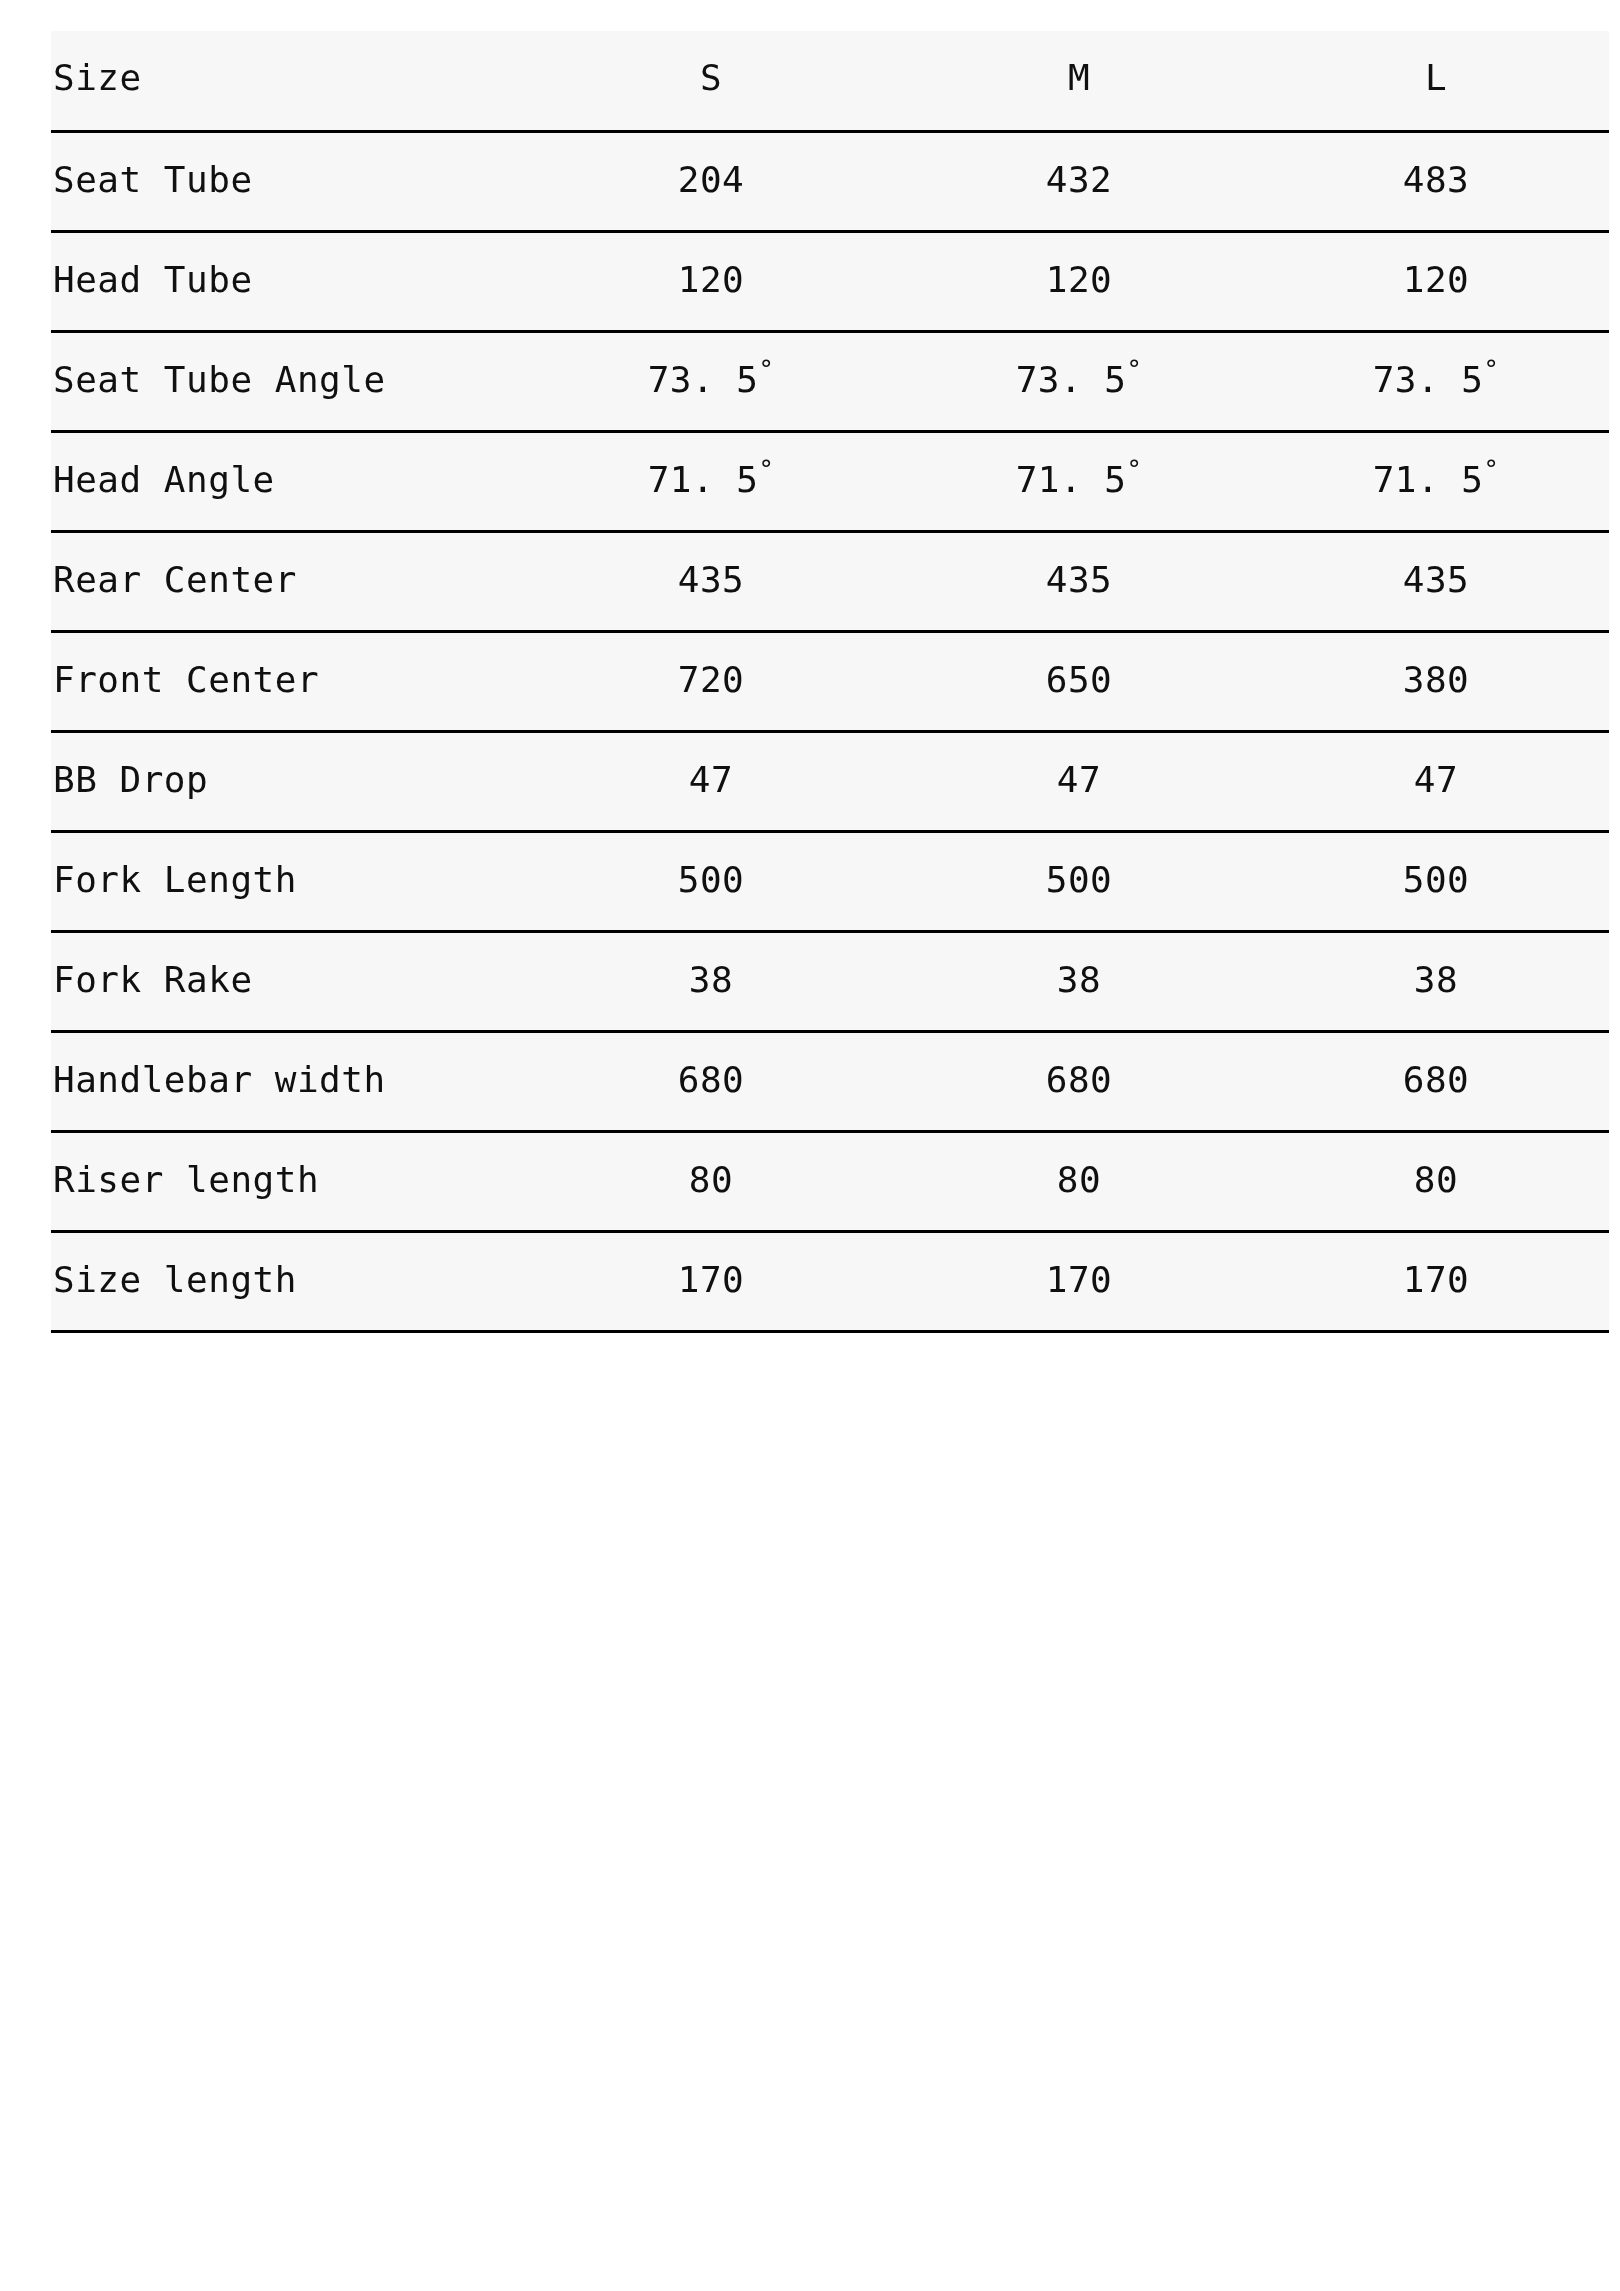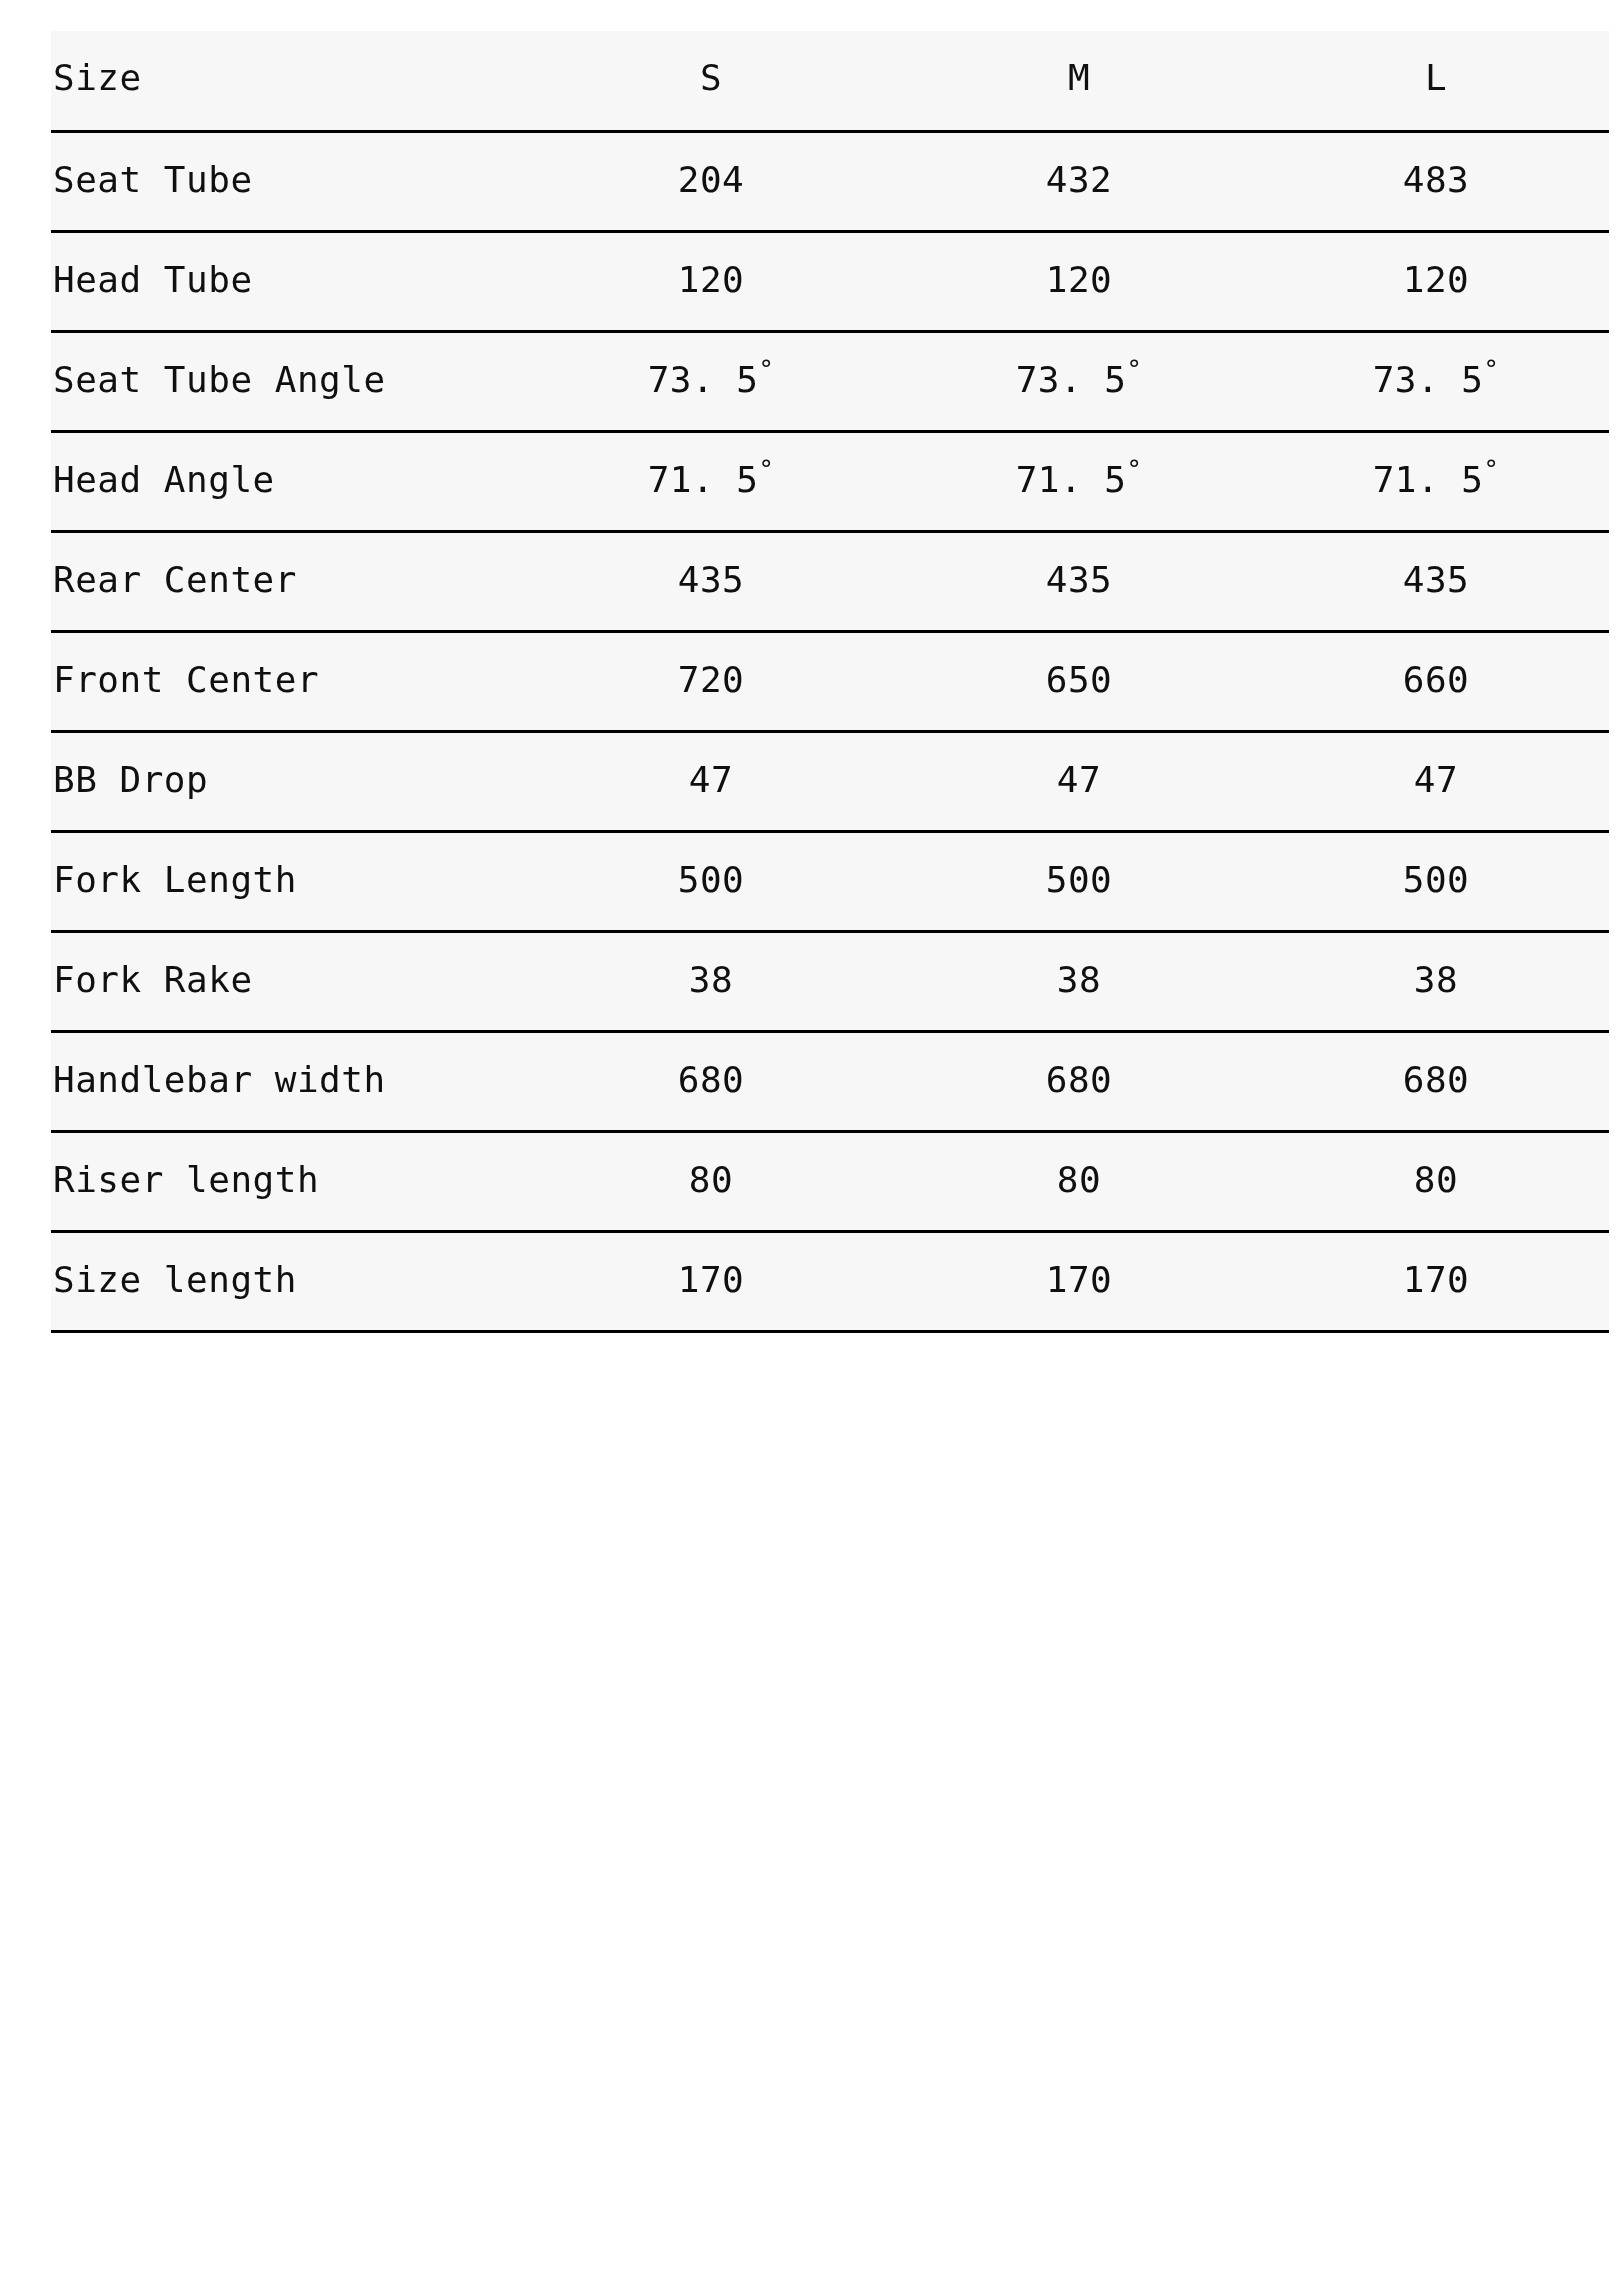--- a/index.html
+++ b/index.html
@@ -192,21 +192,21 @@
           <td class="label">
             <span class="cell-inner">Front Center</span>
           </td>
           <td class="val">
             <span class="cell-inner">720</span>
           </td>
           <td class="val">
             <span class="cell-inner">650</span>
           </td>
           <td class="val">
-            <span class="cell-inner">660</span>
+            <span class="cell-inner">380</span>
           </td>
         </tr>
         <tr>
           <td class="label">
             <span class="cell-inner">BB Drop</span>
           </td>
           <td class="val">
             <span class="cell-inner">47</span>
           </td>
           <td class="val">

